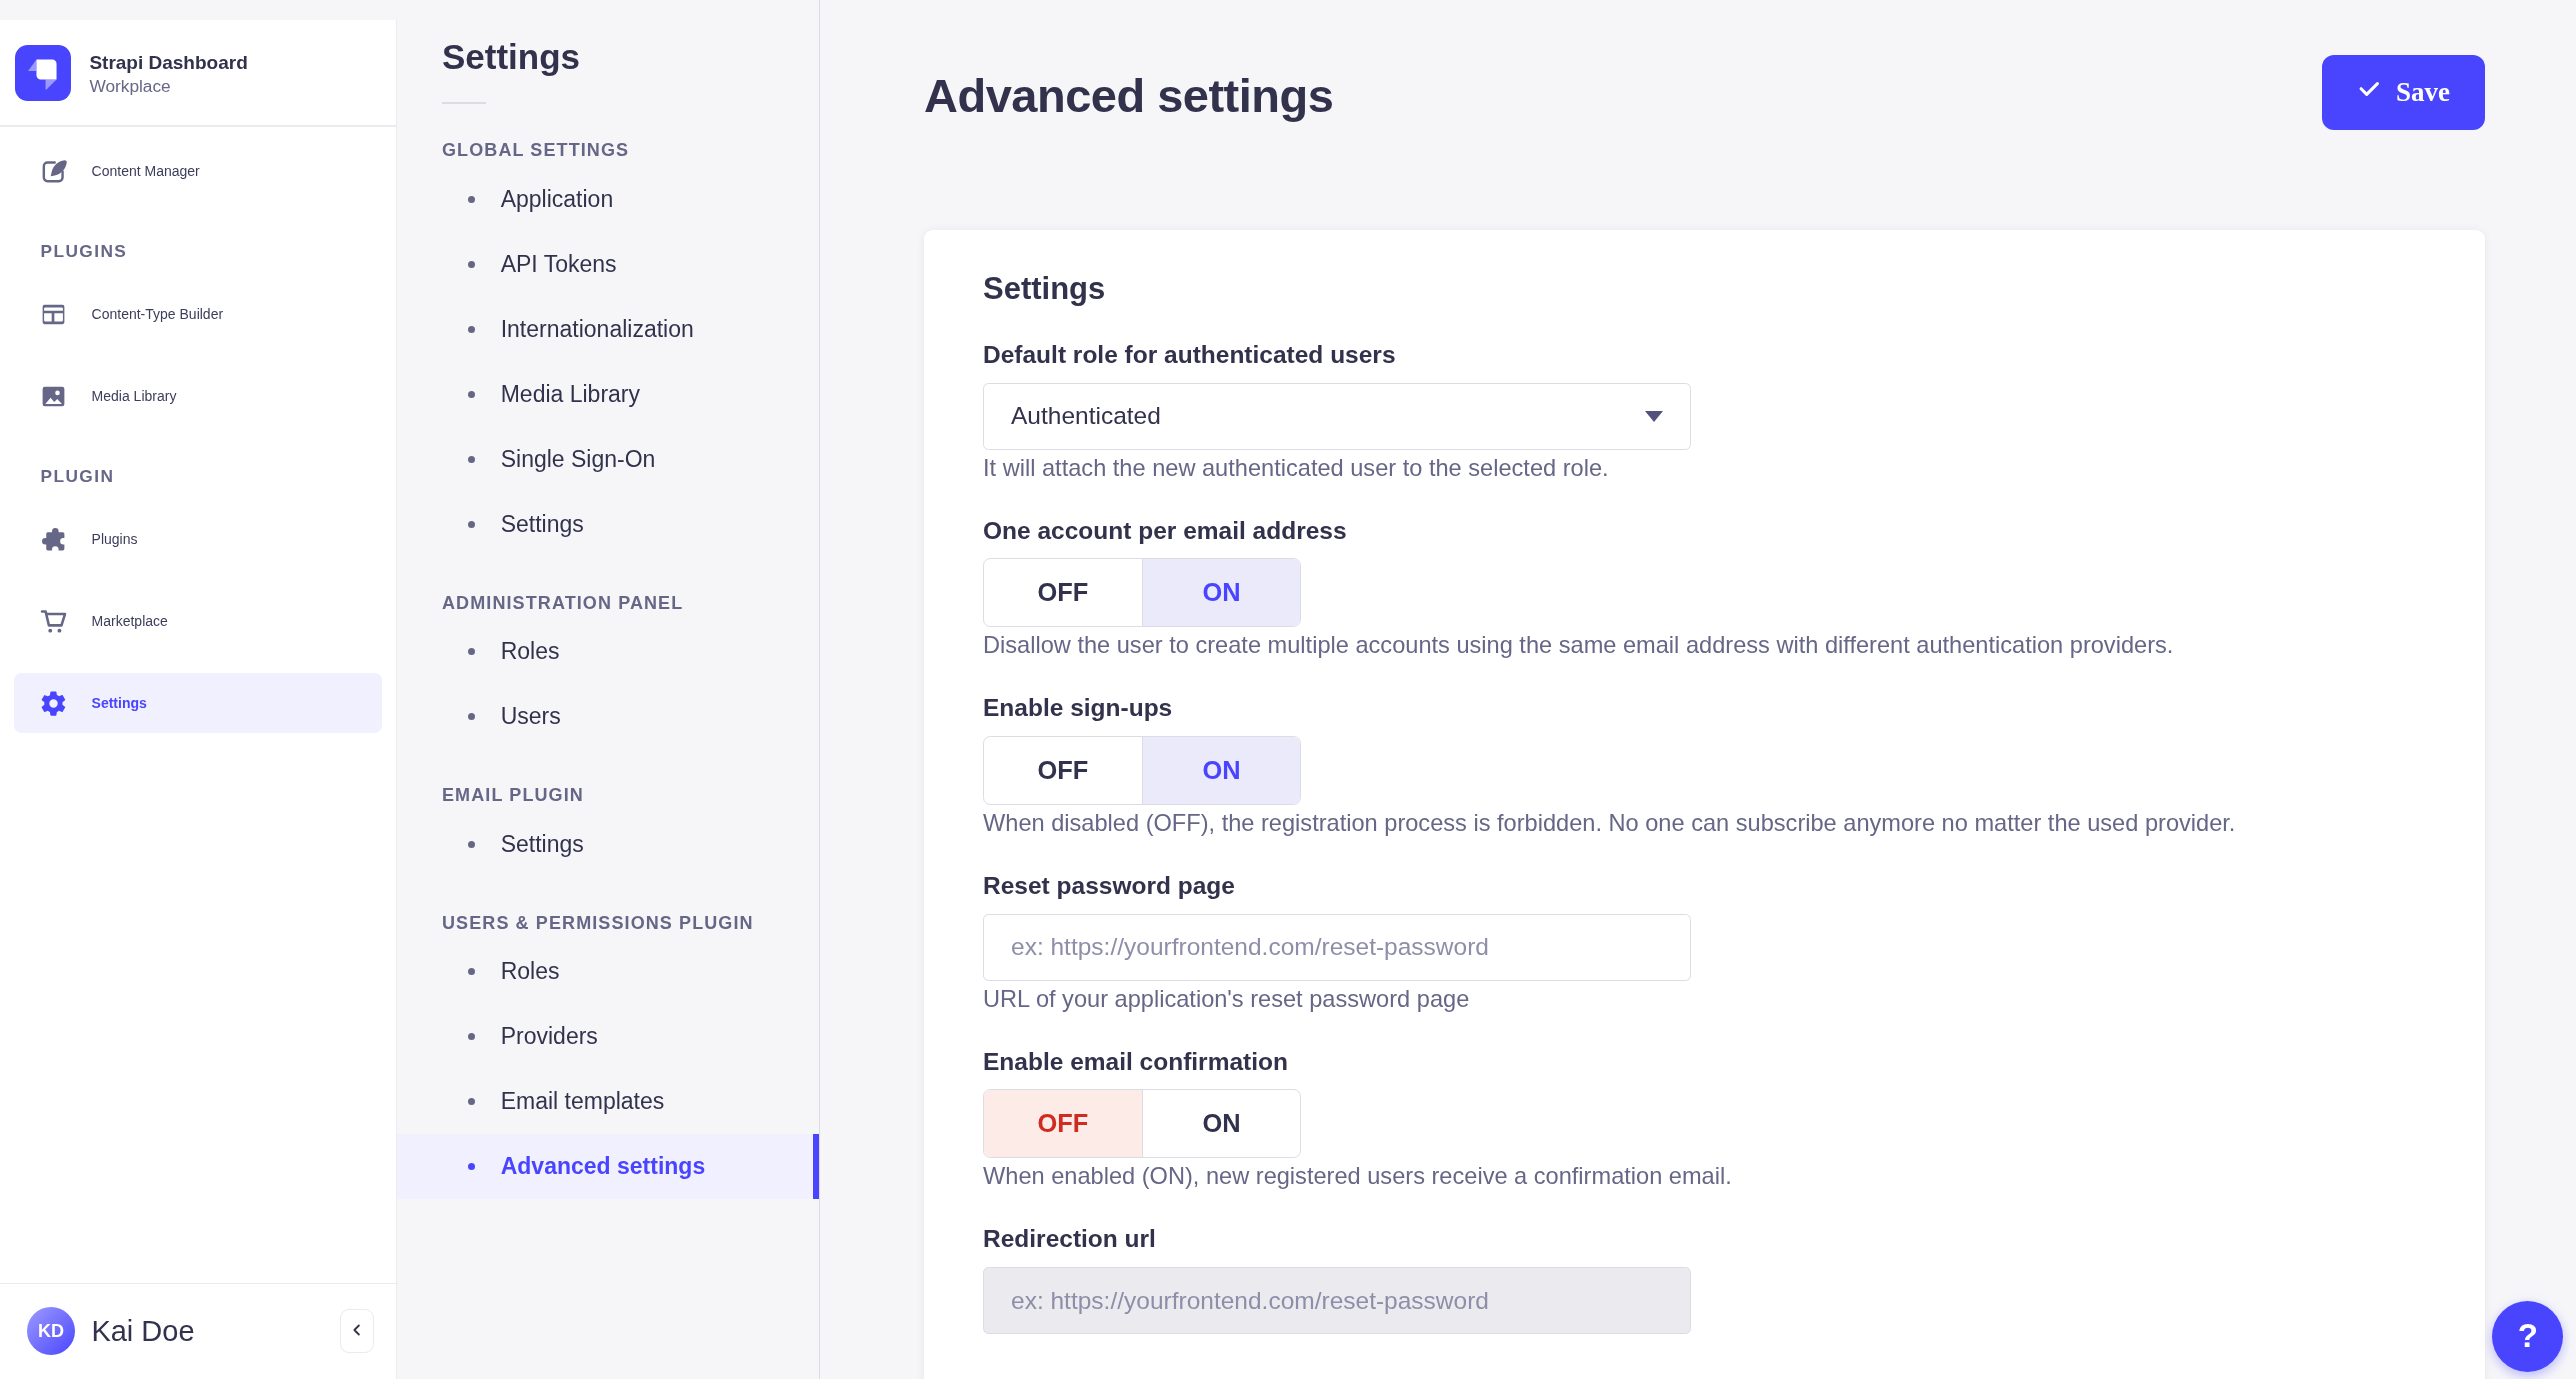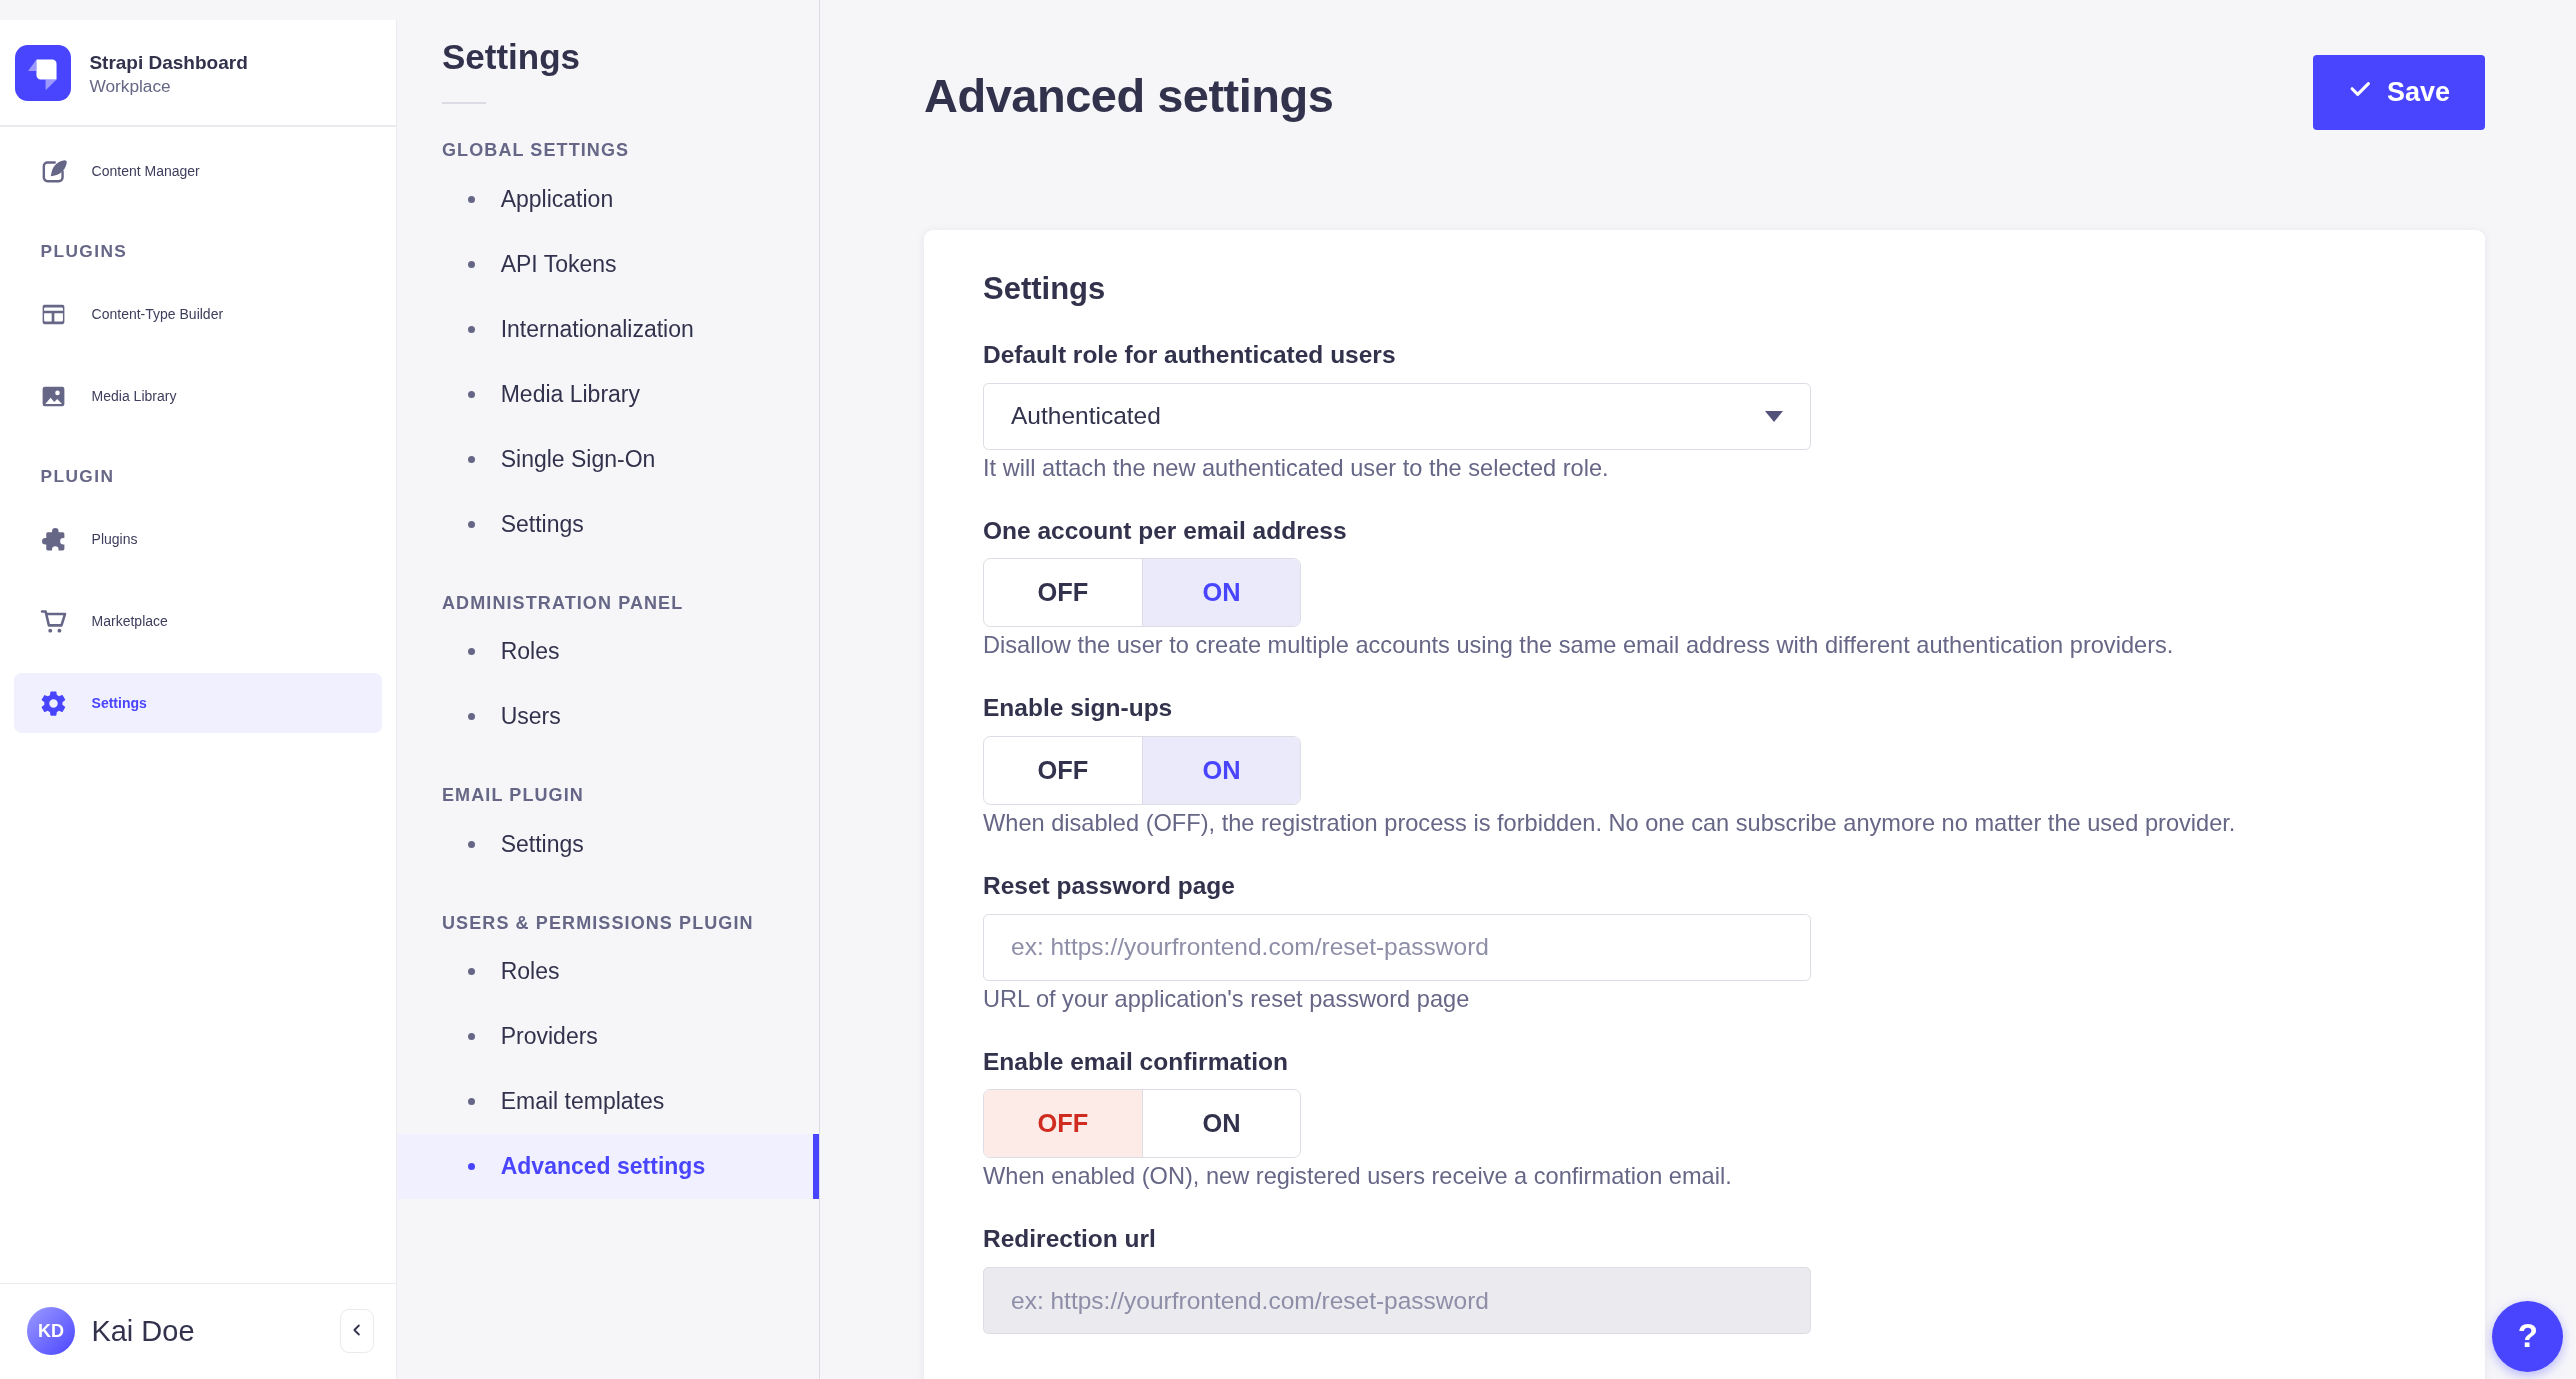--- a/index.html
+++ b/index.html
@@ -36,27 +36,27 @@
   .subnav-item .subnav-label { font-size:23px; color:#32324d; }
   .subnav-item.active { background:#f0f0ff; }
   .subnav-item.active .subnav-label { color:#4945ff; font-weight:bold; }
   .subnav-item.active .dot { background:#4945ff; }
   .subnav-item.active .active-bar { position:absolute; right:0; top:0; width:6.4px; height:100%; background:#4945ff; }
 
   
   .main { flex:1; position:relative; padding:0 91px 0 104px; overflow:hidden; }
   .main-header { display:flex; align-items:flex-start; justify-content:space-between; padding-top:55px; }
   .page-title { font-size:47px; font-weight:bold; color:#32324d; letter-spacing:-0.5px; margin-top:14.5px; line-height:51px; }
-  .save-button { display:flex; align-items:center; gap:14.5px; height:75px; padding:0 35px; background:#4945ff; border:none; border-radius:4px; color:#fff; font-family:Liberation Sans, sans-serif; font-size:27px; font-weight:bold; cursor:pointer; }
+  .save-button { display:flex; align-items:center; gap:14.5px; height:75px; padding:0 35px; background:#4945ff; border:none; border-radius:12px; color:#fff; font-family:Liberation Serif, serif; font-size:27px; font-weight:bold; cursor:pointer; }
   .card { margin-top:100px; background:#ffffff; border-radius:9px; box-shadow:0 1.8px 9px rgba(33,33,52,0.08); padding:41px 59px 82px 59px; }
   .card-heading { font-size:31px; font-weight:bold; color:#32324d; line-height:36px; }
   .field { }
   .field-label { margin-top:33px; font-size:24.5px; font-weight:bold; color:#32324d; line-height:30px; }
   .control { margin-top:12.7px; }
-  .text-input, .select-box { width:828px; height:67px; border:1.8px solid #dcdce4; border-radius:5.5px; background:#fff; font-family:"Liberation Sans",sans-serif; font-size:24.5px; color:#32324d; padding:0 27px; }
+  .text-input, .select-box { width:708px; height:67px; border:1.8px solid #dcdce4; border-radius:5.5px; background:#fff; font-family:"Liberation Sans",sans-serif; font-size:24.5px; color:#32324d; padding:0 27px; }
   .text-input::placeholder { color:#8e8ea9; }
   .text-input:disabled { background:#eaeaef; border-color:#dcdce4; }
   .select-box { display:flex; align-items:center; justify-content:space-between; cursor:pointer; }
   .select-caret { width:0; height:0; border-left:9px solid transparent; border-right:9px solid transparent; border-top:11px solid #52527a; }
   .hint { margin-top:4px; font-size:23.6px; color:#666687; line-height:29px; }
   .toggle { display:inline-flex; height:69px; border:1.8px solid #dcdce4; border-radius:7.3px; background:#fff; overflow:hidden; }
   .toggle .seg { width:158px; display:flex; align-items:center; justify-content:center; font-size:25.4px; font-weight:bold; color:#32324d; cursor:pointer; }
   .toggle .seg + .seg { border-left:1.8px solid #dcdce4; }
   .toggle .seg.sel-on { background:#eaeafb; color:#4945ff; }
   .toggle .seg.sel-off { background:#fcebe7; color:#d02b20; }

